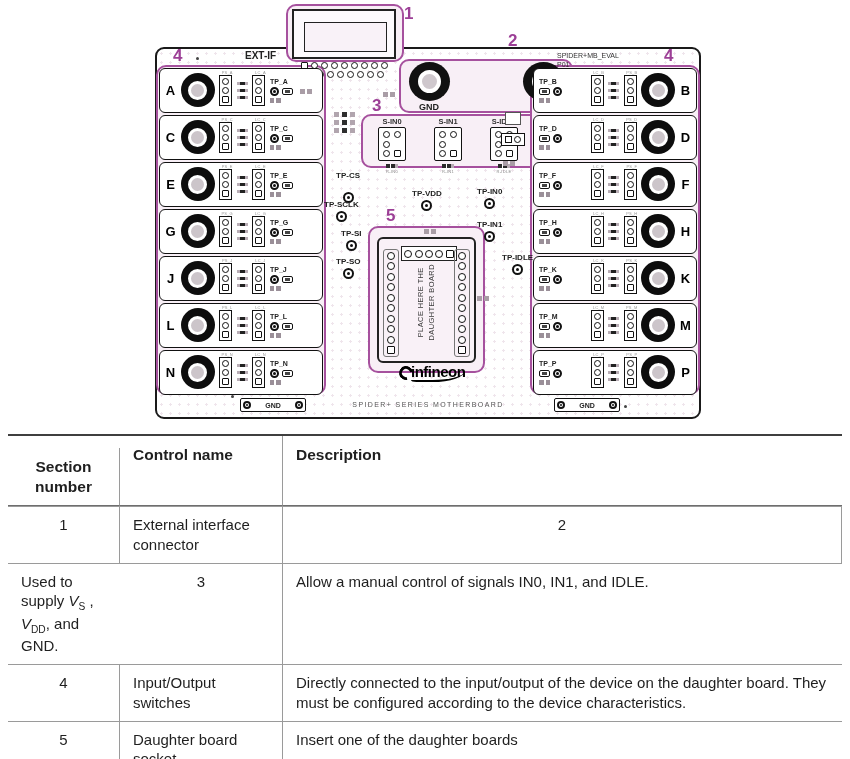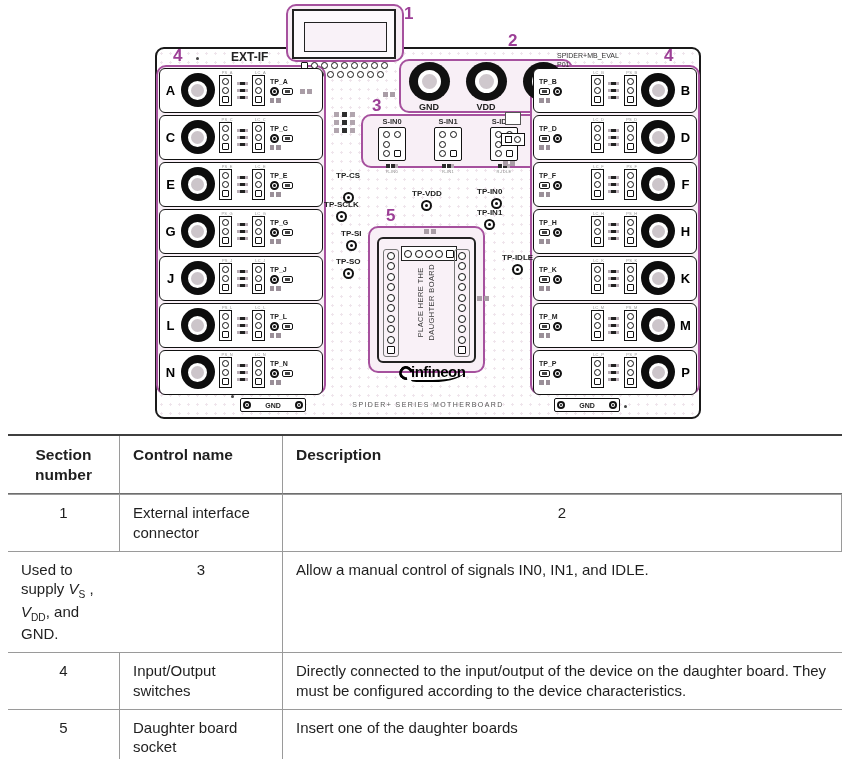--- a/index.html
+++ b/index.html
@@ -33,21 +33,21 @@
   .n3 { left:372px; top:96px; }
   .n4l{ left:173px; top:46px; }
   .n4r{ left:664px; top:46px; }
   .n5 { left:386px; top:206px; }
 
   
   .ext-conn { position:absolute; left:292px; top:9px; width:104px; height:50px;
     border:2px solid #222; background:#fdfafd; z-index:2; }
   .ext-conn-inner { position:absolute; left:10px; top:11px; width:83px; height:30px;
     border:1.5px solid #222; background:#f9f2f8; }
-  .ext-label { position:absolute; left:231px; top:50px; z-index:2; font-size:12px; font-weight:700; color:#222; }
+  .ext-label { position:absolute; left:245px; top:50px; z-index:2; font-size:10px; font-weight:700; color:#222; }
   .ext-pins { position:absolute; z-index:2; display:flex; gap:3px; }
   .ext-row1 { left:301px; top:62px; }
   .ext-row2 { left:297px; top:71px; }
   .extpin { width:7px; height:7px; border:1.6px solid #1a1a1a; border-radius:50%; background:#fff; display:inline-block; }
   .extpin.sq { border-radius:1px; }
 
   
   .power-row { position:absolute; left:402px; top:62px; width:168px; height:50px;
     display:flex; justify-content:space-between; z-index:2; }
   .pjack { display:flex; flex-direction:column; align-items:center; width:54px; }
@@ -76,22 +76,22 @@
   .tp { position:absolute; z-index:2; display:flex; flex-direction:column; align-items:center; gap:2px; }
   .tp b { font-size:8px; font-weight:700; color:#222; white-space:nowrap; }
   .ring { width:11px; height:11px; border:2.6px solid #111; border-radius:50%; background:#fff; position:relative; }
   .ring::after { content:""; position:absolute; left:50%; top:50%; width:3px; height:3px;
     margin:-1.5px 0 0 -1.5px; border-radius:50%; background:#111; }
   .tp-cs  { left:336px; top:171px;gap:12px; }
   .tp-sclk{ left:324px; top:200px; }
   .tp-si  { left:341px; top:229px; }
   .tp-so  { left:336px; top:257px; }
   .tp-vdd { left:412px; top:189px; }
-  .tp-in0 { left:477px; top:187px;align-items:flex-end; }
-  .tp-in1 { left:477px; top:208px; }
+  .tp-in0 { left:477px; top:187px; }
+  .tp-in1 { left:477px; top:220px; }
   .tp-idle{ left:502px; top:253px; }
 
   
   .socket { position:absolute; left:377px; top:237px; width:99px; height:126px;
     border:2px solid #222; border-radius:6px; background:#f9f1f7; z-index:2; }
   .sock-top { position:absolute; left:22px; top:7px; width:56px; height:15px;
     border:1.5px solid #222; background:#fff; display:flex; align-items:center; justify-content:space-evenly; }
   .hole { width:8px; height:8px; border:1.6px solid #111; border-radius:50%; background:#fff; display:inline-block; }
   .hole.sq { border-radius:1px; }
   .sock-col { position:absolute; top:10px; width:16px; height:108px;
@@ -166,21 +166,21 @@
   
   .spec-table { margin:1px 8px 0 8px; border-top:2px solid #3f3f3f; border-bottom:2px solid #3f3f3f;
     display:grid; grid-template-columns:112px 163px 1fr; font-size:15px; }
   .cell { padding:8px 13px; line-height:1.32; }
   .cell.c1 { text-align:center; }
   .cell.hd { font-weight:700; font-size:15.5px; padding-top:9px; padding-bottom:7px;
     border-bottom:1.5px solid #6e6e6e; }
   .cell.b1, .cell.b2 { border-right:1px solid #9a9a9a; }
   .cell.row-line { border-top:1px solid #9a9a9a; }
   .cell.hd.b1, .cell.hd.b2 { border-right:1px solid #9a9a9a; }
-  .cell:first-child { border-top:none; }
+  .cell:first-child { border-top:none;margin-top:12px; }
   .spec-table .cell.body:nth-child(-n+3) { border-top:none; }
   .cell sub { font-size:68%; }
   .cell i { font-style:italic; }
 </style>
 </head>
 <body>
 
 <div class="board-wrap">
   <div class="pcb"></div>
 
@@ -227,26 +227,20 @@
 
   <div class="power-row">
 
       <div class="pjack">
         <span class="pjack-ring">
           <span class="pjack-core"></span>
         </span>
         <span class="pjack-label">GND</span>
       </div>
 
-      <div class="pjack">
-        <span class="pjack-ring">
-          <span class="pjack-core"></span>
-        </span>
-        <span class="pjack-label">VDD</span>
-      </div>
 
       <div class="pjack">
         <span class="pjack-ring">
           <span class="pjack-core"></span>
         </span>
         <span class="pjack-label">VS</span>
       </div>
     </div>
   <div class="board-name">
     <div>SPIDER+MB_EVAL</div>

